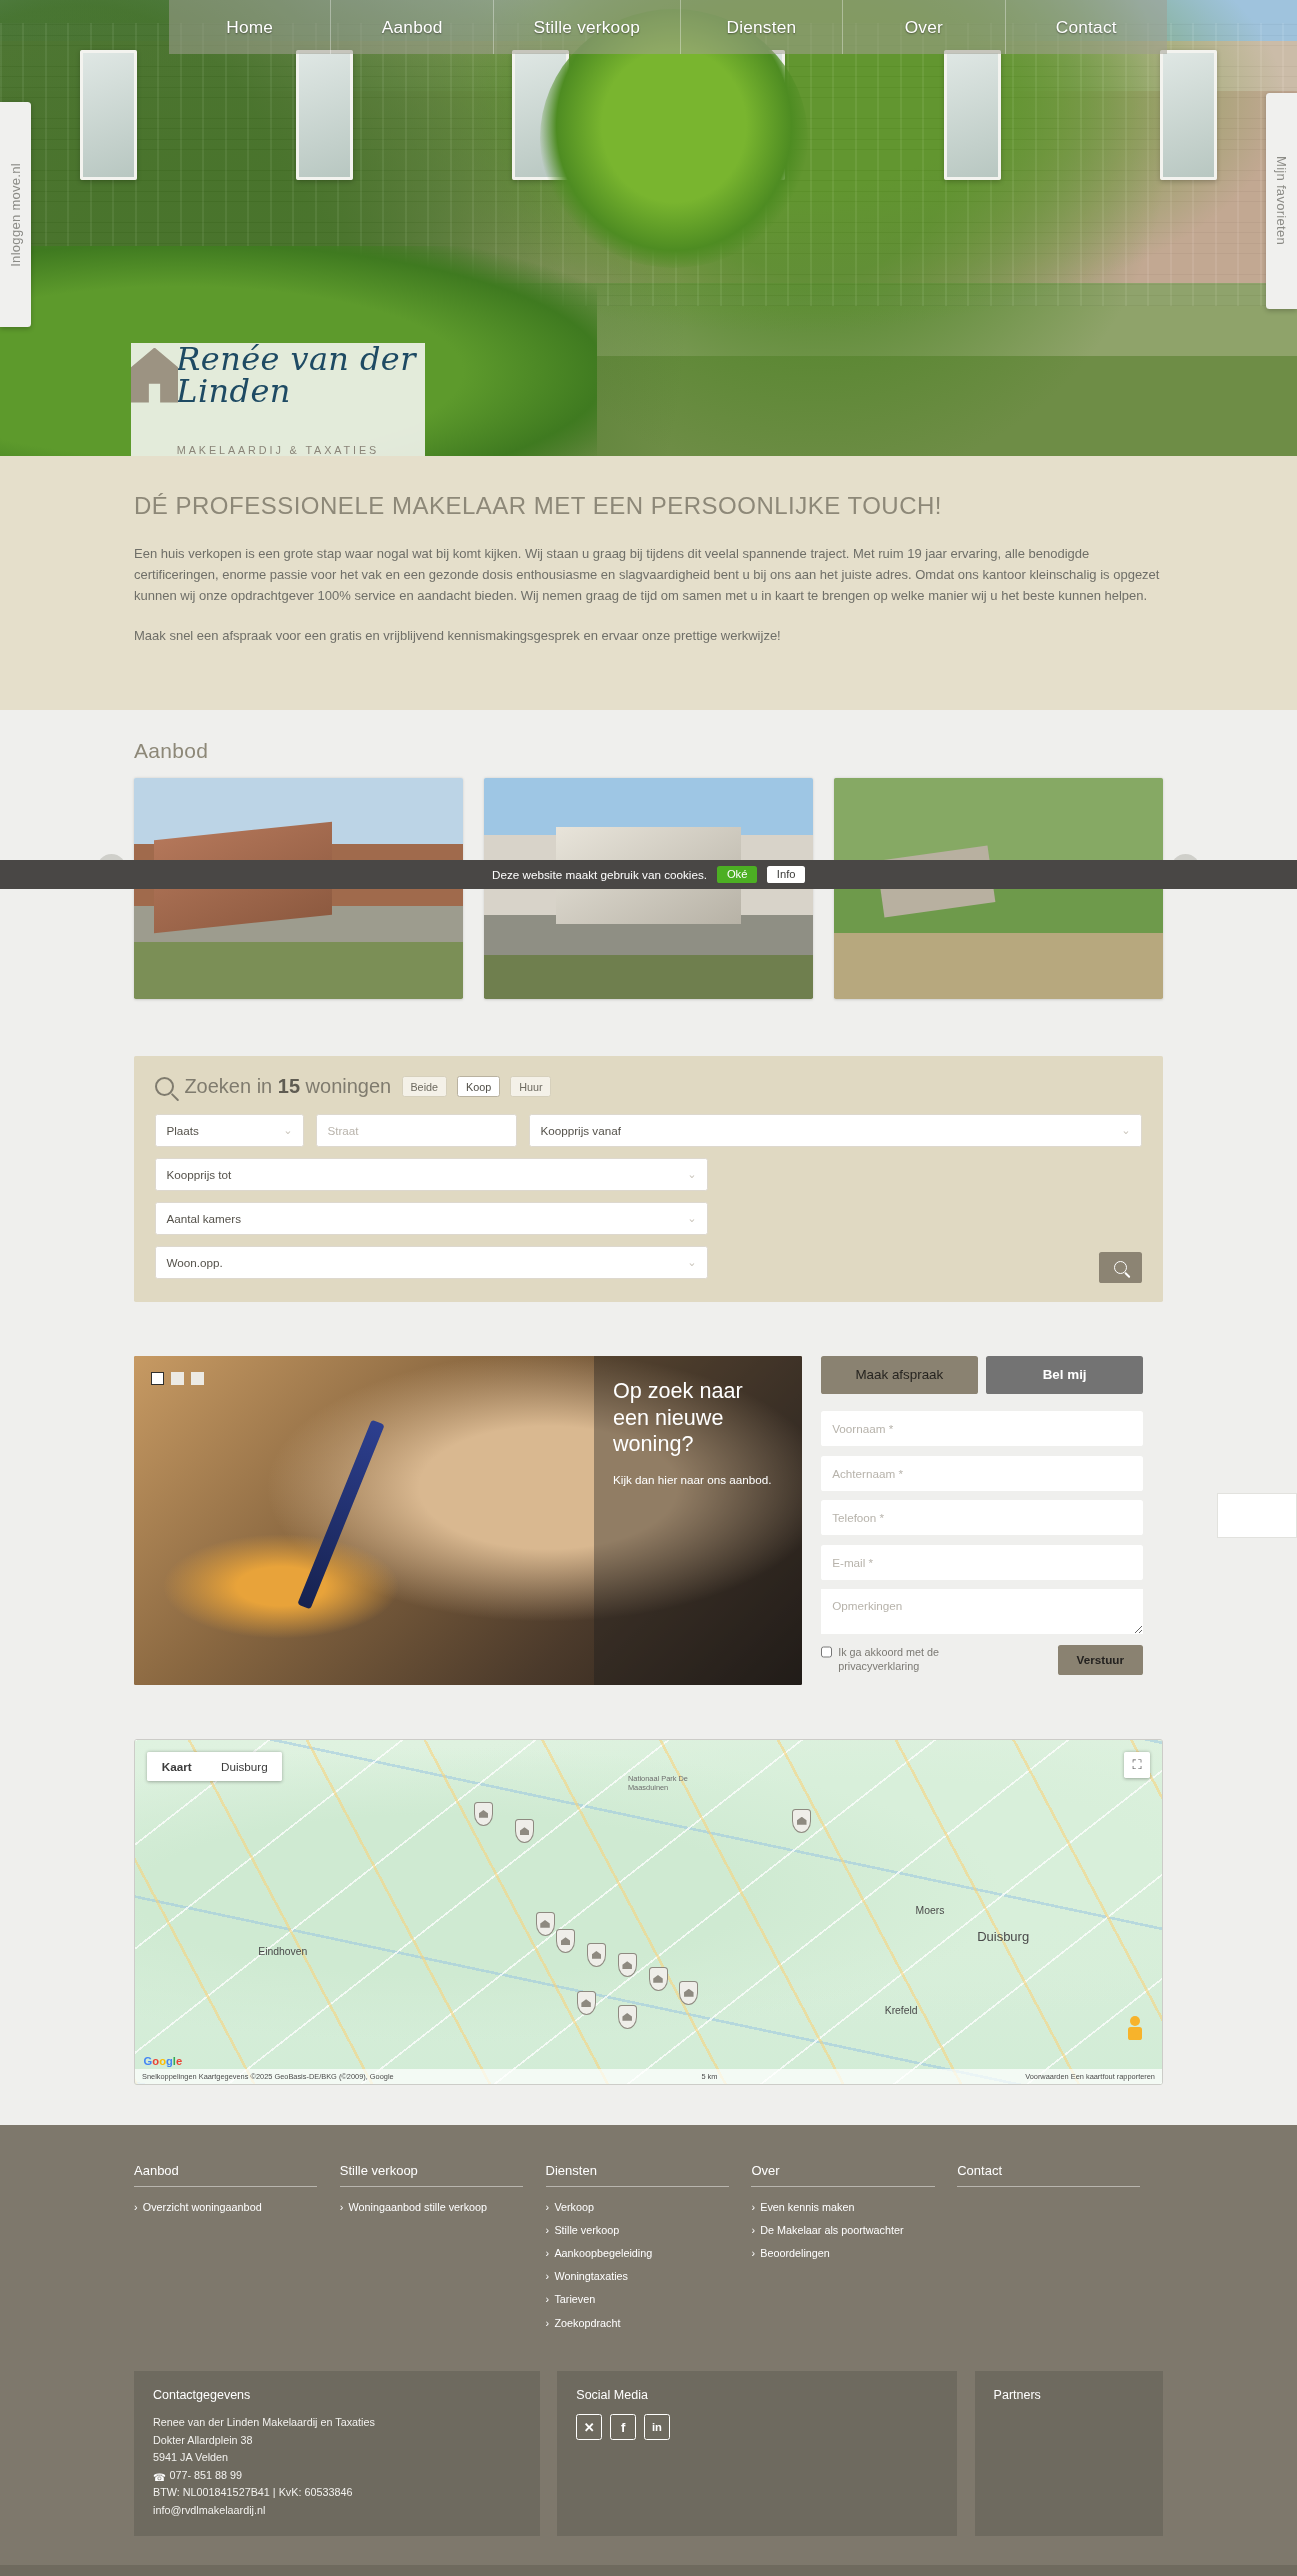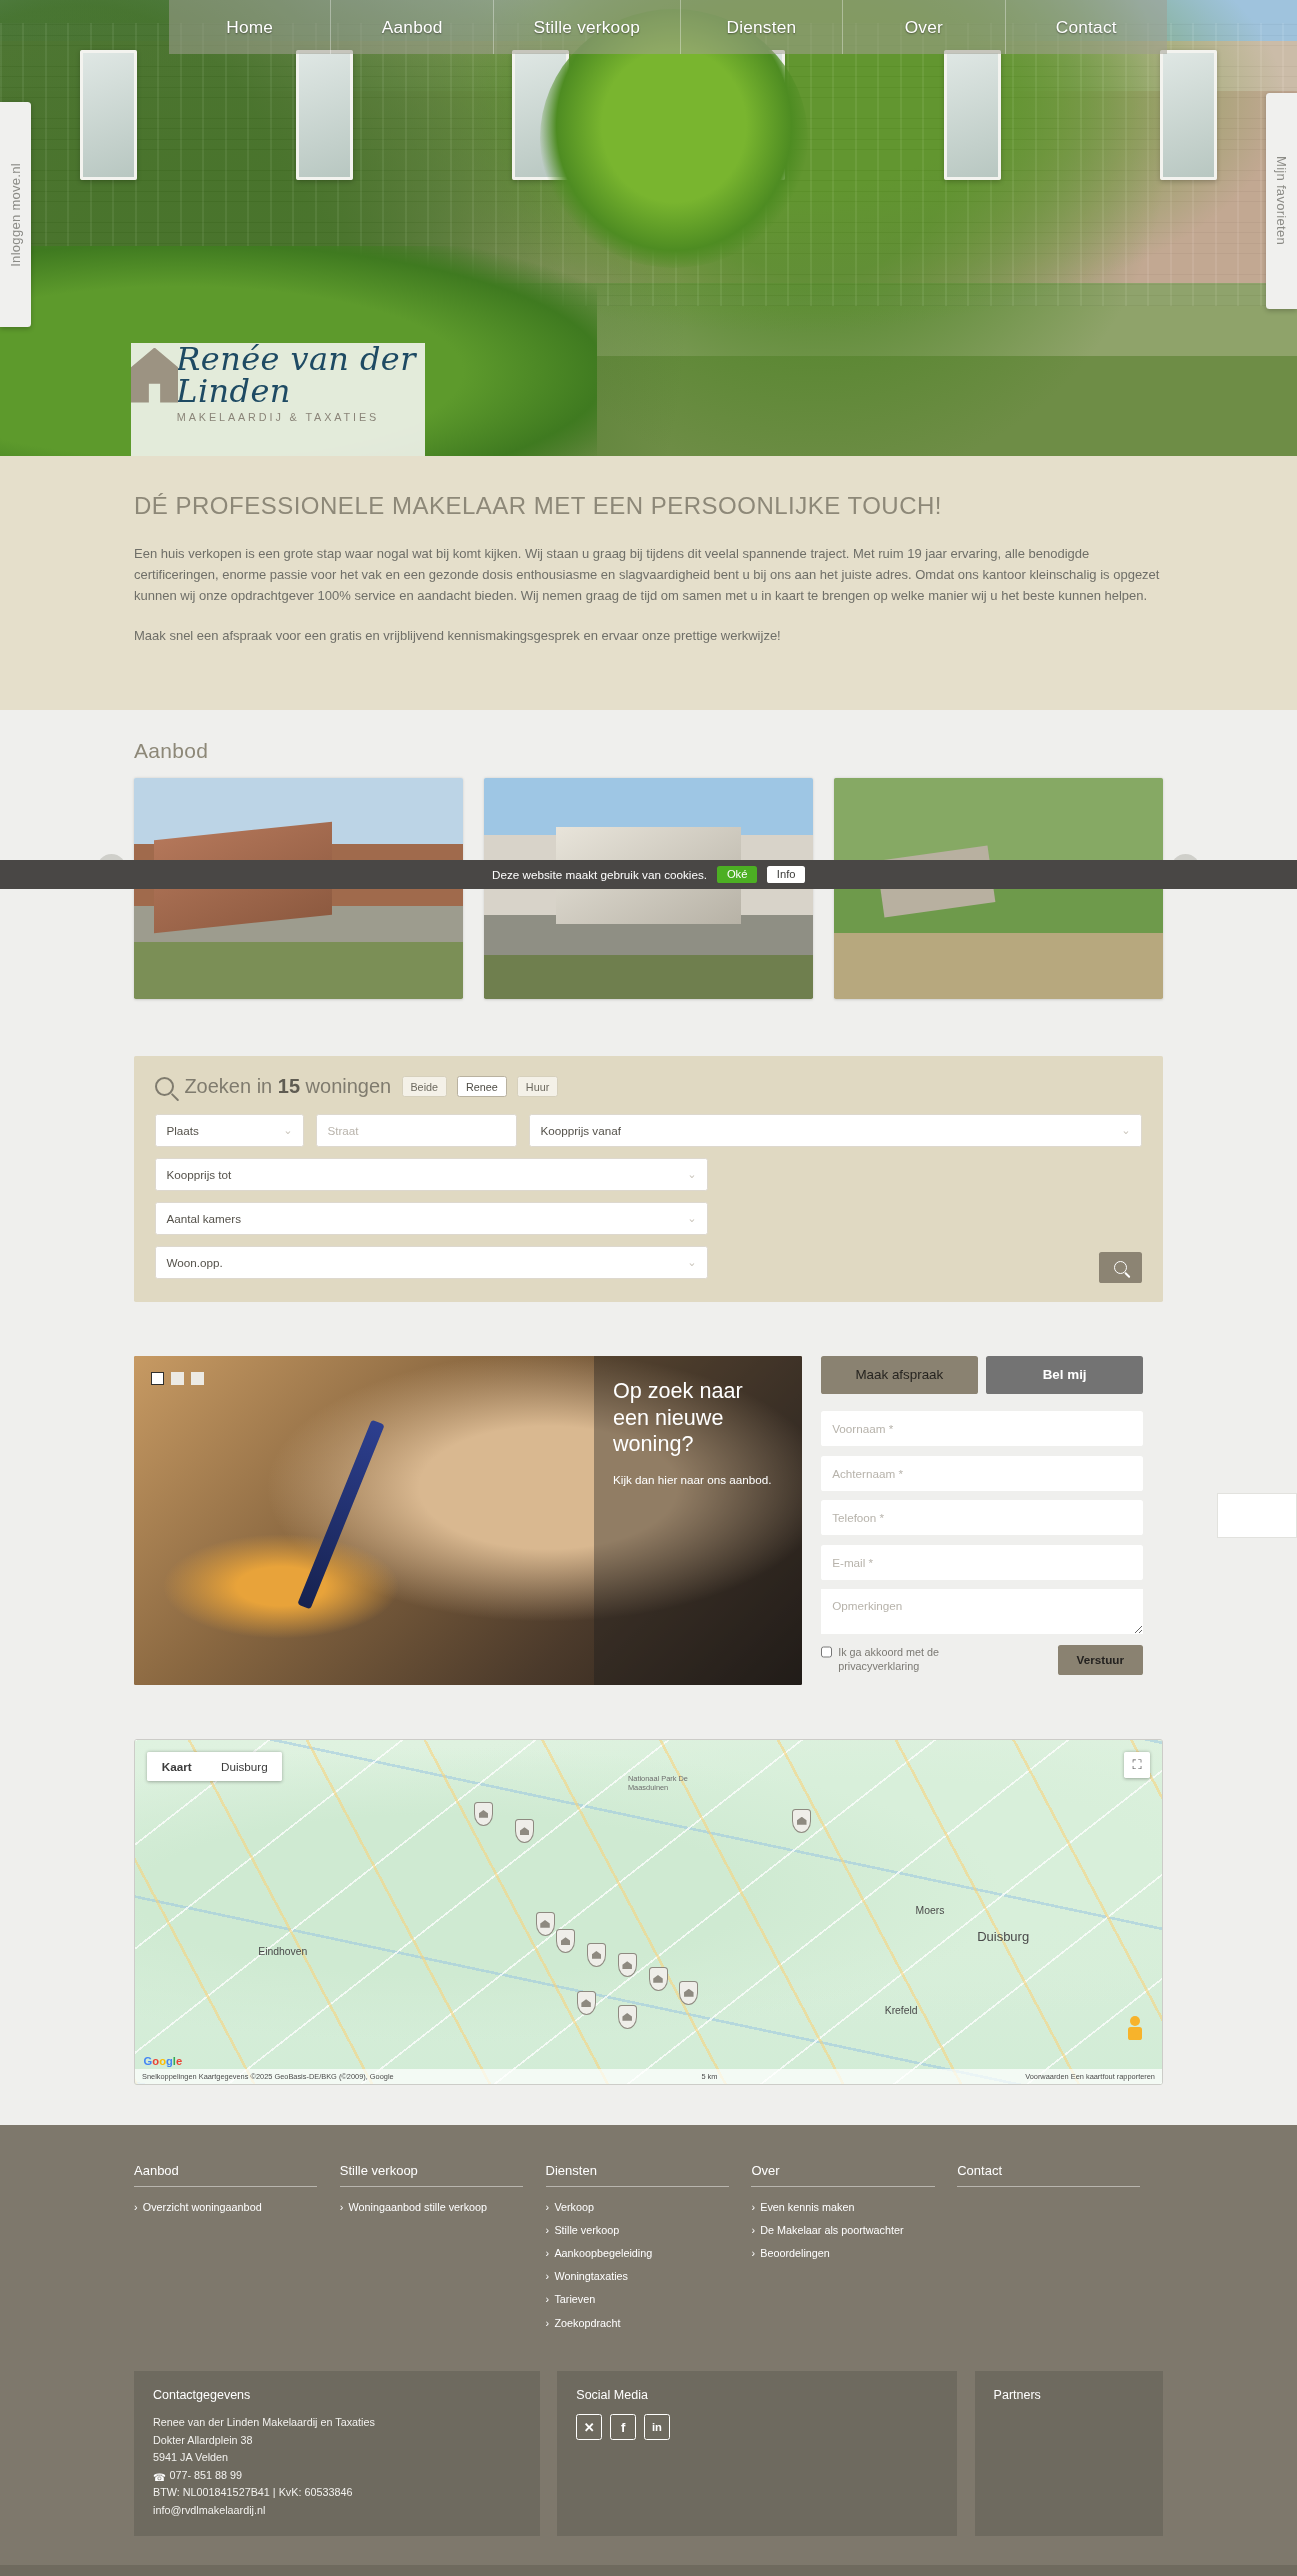--- a/index.html
+++ b/index.html
@@ -88,21 +88,21 @@
   .side-tab-left span { writing-mode: vertical-rl; transform: rotate(180deg); }
   .side-tab-right {
     right: 0; top: 93px; width: 31px; height: 216px;
     border-radius: 3.5px 0 0 3.5px;
   }
   .side-tab-right span { writing-mode: vertical-rl; }
 
   .logo-box {
     position: absolute; left: 131px; bottom: 0; width: 294px; height: 113px;
     background: rgba(246,246,243,0.88);
-    display: flex; flex-direction: column; align-items: center; justify-content: flex-start;
+    display: flex; flex-direction: column; align-items: center; justify-content: space-between;
     z-index: 25;
   }
   .logo-row { display: flex; align-items: center; gap: 3.5px; }
   .logo-house {
     width: 47px; height: 55px; flex: none;
     background: #9c9382;
     clip-path: polygon(50% 0, 100% 36%, 100% 100%, 62% 100%, 62% 66%, 38% 66%, 38% 100%, 0 100%, 0 36%);
   }
   .logo-script {
     font-family: "DejaVu Serif", serif; font-style: italic;
@@ -453,21 +453,21 @@
     <div class="wrap">
       <div class="searchbox">
         <div class="searchhead">
           <span class="mag"></span>
           <span class="searchtitle">
             <span>Zoeken in</span>
             <b>15</b>
             <span>woningen</span>
           </span>
           <button class="pill">Beide</button>
-          <button class="pill active">Renee</button>
+          <button class="pill active">Koop</button>
           <button class="pill">Huur</button>
         </div>
 
         <div class="frow">
           <div class="field sel f-plaats">
             <span>Plaats</span>
             <span class="caret">⌄</span>
           </div>
           <div class="field ph f-straat">
             <span>Straat</span>

